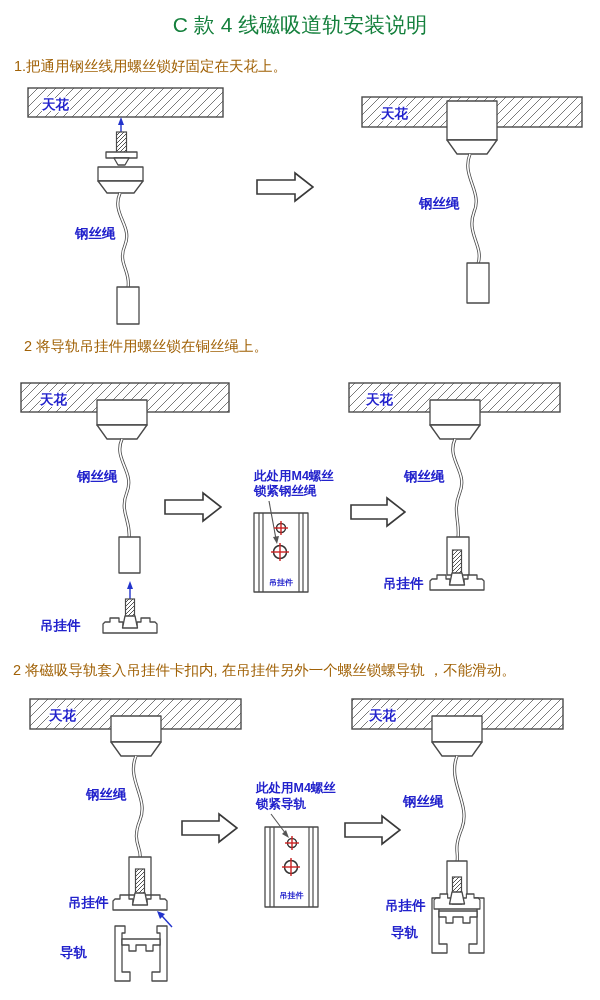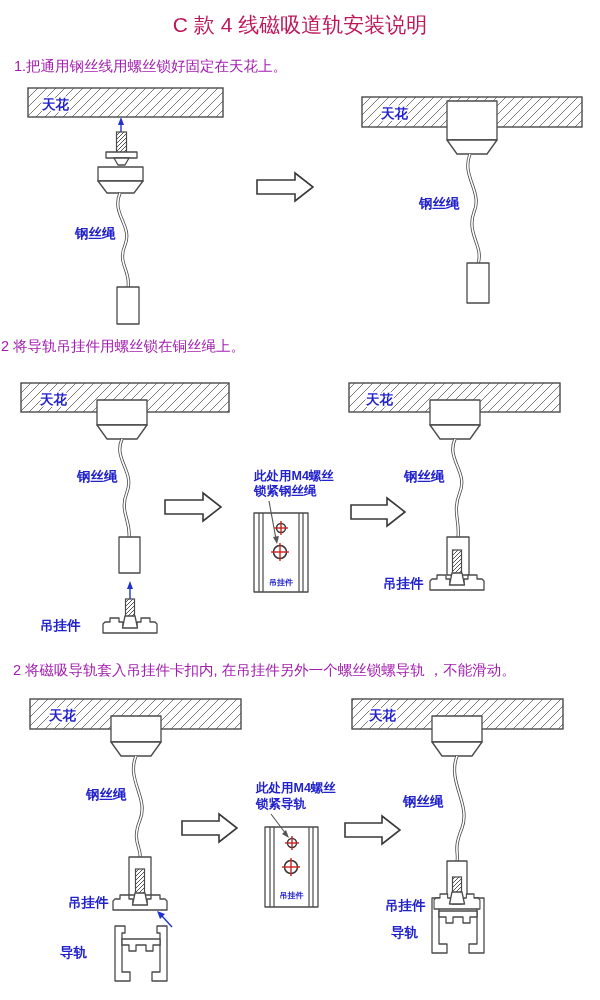--- a/index.html
+++ b/index.html
@@ -1,20 +1,20 @@
 <!DOCTYPE html>
 <html><head>
 <meta charset="utf-8">
 <style>
   html,body{margin:0;padding:0;width:600px;height:1000px;background:#ffffff;overflow:hidden;}
   body{font-family:"Liberation Sans",sans-serif;position:relative;}
-  .title{position:absolute;top:11px;left:0;width:600px;text-align:center;font-size:21px;color:#be185d;}
-  .step-heading{position:absolute;font-size:14.5px;color:#a21caf;white-space:nowrap;}
+  .title{position:absolute;top:11px;left:0;width:600px;text-align:center;font-size:21px;color:#15803d;}
+  .step-heading{position:absolute;font-size:14.5px;color:#a16207;white-space:nowrap;}
   #h1{top:57px;left:14px}
-  #h2{top:337px;left:1px}
+  #h2{top:337px;left:24px}
   #h3{top:661px;left:13px}
   svg.diagram{position:absolute;top:0;left:0;}
   .shape{fill:#fff;stroke:#4a4a4a;stroke-width:1.3;stroke-linejoin:round;}
   .ln{fill:none;stroke:#4a4a4a;stroke-width:1.2;}
   .hatchrect{fill:url(#hatch);stroke:#4a4a4a;stroke-width:1.4;}
   .threadrect{fill:url(#thread);stroke:#4a4a4a;stroke-width:1.2;}
   .wireO{fill:none;stroke:#4a4a4a;stroke-width:3.2;}
   .wireI{fill:none;stroke:#fff;stroke-width:1.6;}
   .barrow{fill:#fff;stroke:#3a3a3a;stroke-width:1.6;stroke-linejoin:miter;}
   .blue{stroke:#2233cc;fill:none;stroke-width:1.4;}

